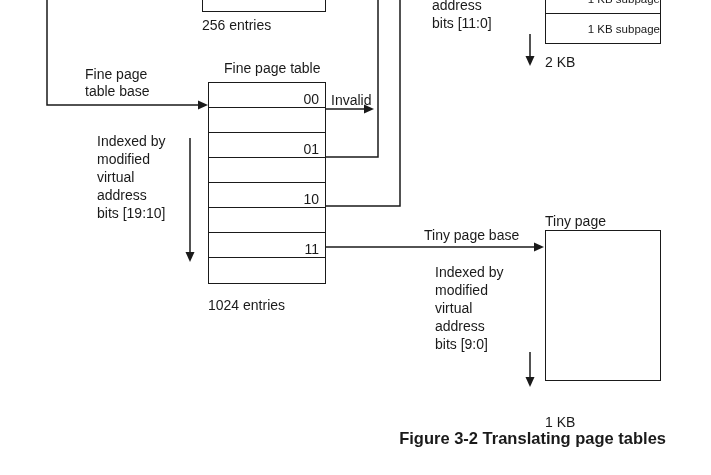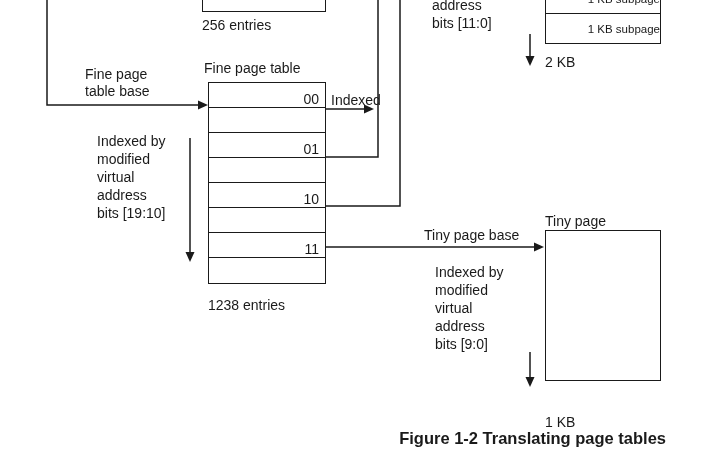--- a/index.html
+++ b/index.html
@@ -95,62 +95,62 @@
 <div class="abs label stack" style="left:432px; top:-4px;">
   <span>address</span>
   <span>bits [11:0]</span>
 </div>
 
 <div class="abs label stack" style="left:85px; top:66px; line-height:17px;">
   <span>Fine page</span>
   <span>table base</span>
 </div>
 
-<div class="abs label center" style="left:204px; top:59px; width:118px;">Fine page table</div>
+<div class="abs label center" style="left:224px; top:59px; width:118px;">Fine page table</div>
 
 <div class="box fine-table">
   <div class="row">
     <span>00</span>
   </div>
   <div class="row"></div>
   <div class="row">
     <span>01</span>
   </div>
   <div class="row"></div>
   <div class="row">
     <span>10</span>
   </div>
   <div class="row"></div>
   <div class="row">
     <span>11</span>
   </div>
   <div class="row"></div>
 </div>
 
-<div class="abs label" style="left:331px; top:91px;">Indexed</div>
+<div class="abs label" style="left:331px; top:91px;">Invalid</div>
 
 <div class="abs label stack" style="left:97px; top:132px;">
   <span>Indexed by</span>
   <span>modified</span>
   <span>virtual</span>
   <span>address</span>
   <span>bits [19:10]</span>
 </div>
 
-<div class="abs label center" style="left:208px; top:296px; width:118px;">1238 entries</div>
+<div class="abs label center" style="left:208px; top:296px; width:118px;">1024 entries</div>
 
 <div class="abs label" style="left:424px; top:226px;">Tiny page base</div>
 
 <div class="abs label center" style="left:545px; top:212px; width:116px;">Tiny page</div>
 
 <div class="box tiny-box"></div>
 
 <div class="abs label stack" style="left:435px; top:263px;">
   <span>Indexed by</span>
   <span>modified</span>
   <span>virtual</span>
   <span>address</span>
   <span>bits [9:0]</span>
 </div>
 
 <div class="abs label center" style="left:545px; top:385px; width:116px;margin-top:28px;">1 KB</div>
 
-<div class="abs figure-caption">Figure 1-2 Translating page tables</div>
+<div class="abs figure-caption">Figure 3-2 Translating page tables</div>
 
 </body></html>

